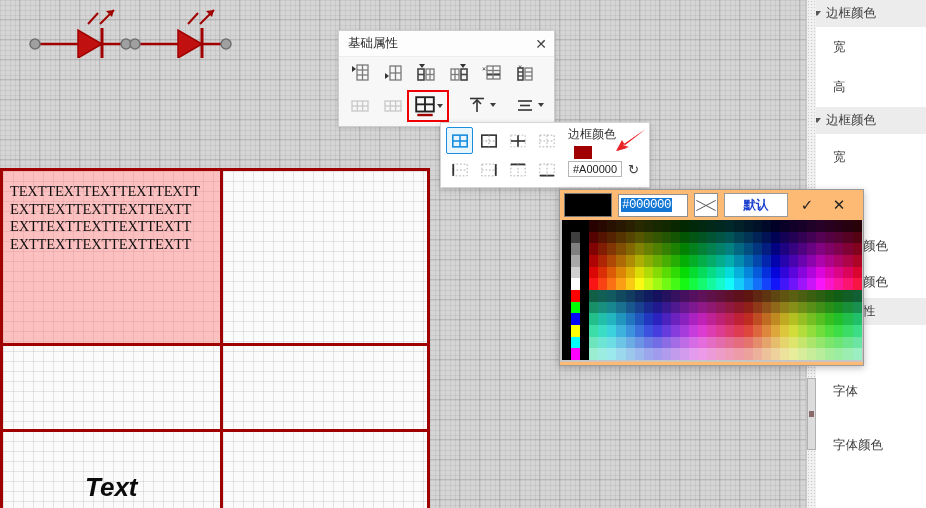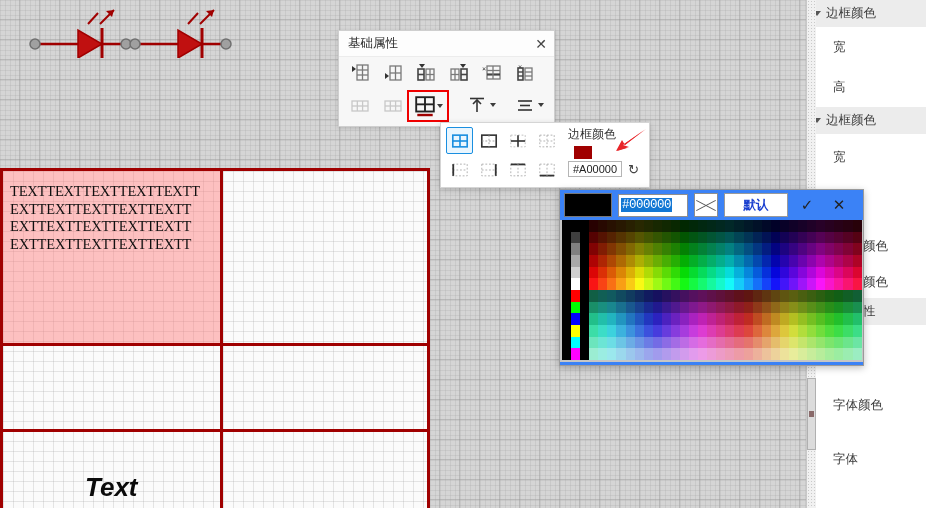--- a/index.html
+++ b/index.html
@@ -121,21 +121,21 @@
   #border-color-box .hexrow{display:flex;align-items:center;gap:6px;padding-left:2px;}
   #border-color-box .hexbox{
     border:1px solid #b5b5b5;background:#fff;font-size:11px;color:#222;
     padding:1px 4px;font-family:"Liberation Sans","DejaVu Sans",sans-serif;
   }
   .arrow-anno{position:absolute;left:35px;top:4px;}
 
   
   #color-dialog{
     position:absolute;left:559px;top:189px;width:303px;height:175px;
-    background:#3b82f6;border:1px solid #9a9a9a;z-index:12;box-shadow:0 2px 7px rgba(0,0,0,.25);
+    background:#fdba74;border:1px solid #9a9a9a;z-index:12;box-shadow:0 2px 7px rgba(0,0,0,.25);
   }
   #cp-head{height:30px;display:flex;align-items:center;gap:6px;padding:0 4px;}
   #cp-swatch{width:46px;height:22px;background:#000;border:1px solid #777;}
   #cp-hex{
     width:64px;height:21px;border:1px solid #8e8e8e;background:#fff;display:flex;align-items:center;
     padding:0 2px;
   }
   #cp-hex span{background:#1277d4;color:#fff;font-size:12.5px;font-family:"Liberation Mono","DejaVu Sans Mono",monospace;
     letter-spacing:-0.5px;padding:0 1px;}
   #cp-none{width:22px;height:22px;background:#fff;border:1px solid #8e8e8e;position:relative;}
@@ -207,22 +207,22 @@
   </div>
   <div class="row sp">宽</div>
   <div class="row sp">高</div>
   <div class="row" style="padding-left:56px;">颜色</div>
   <div class="row" style="padding-left:56px;height:32px;line-height:32px;">颜色</div>
 
   <div class="sec" style="padding-left:56px;">
     <span>性</span>
   </div>
   <div class="row sp">文本</div>
+  <div class="row">字体</div>
   <div class="row sp" style="height:68px;line-height:68px;">字体颜色</div>
-  <div class="row">字体</div>
 </div>
 
 <div id="sb-track"></div>
 <div id="sb-thumb">
     <div class="grip"></div>
   </div>
 
 <div id="tbl-dialog">
   <div class="title">
     <span>基础属性</span>

